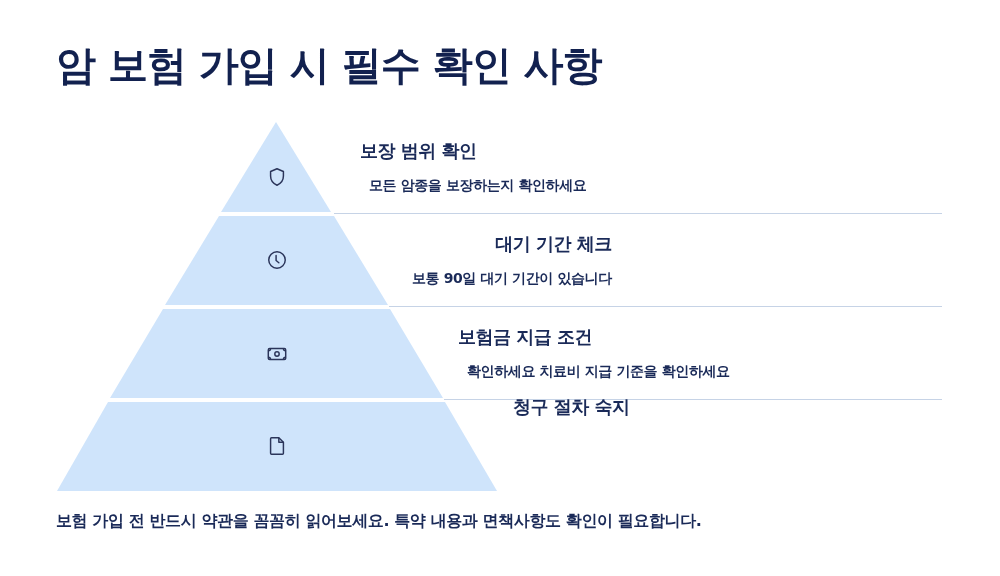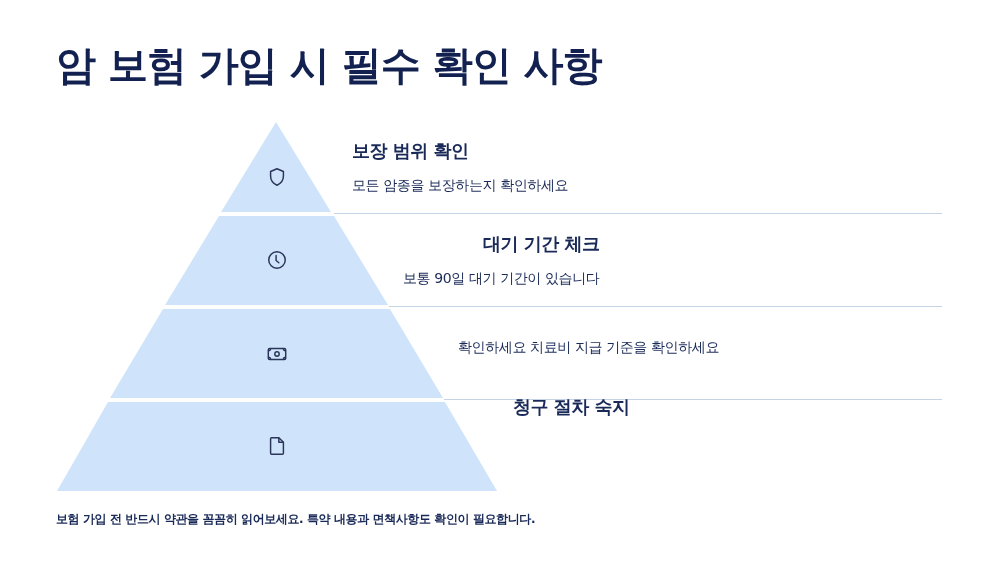--- a/index.html
+++ b/index.html
@@ -8,24 +8,24 @@
     font-family: "DejaVu Sans", "Liberation Sans", sans-serif; color: #152454;
   }
   .title {
     position: absolute; left: 56px; top: 38px; font-size: 40px; font-weight: bold;
     color: #12214f; letter-spacing: -1px; margin: 0; white-space: nowrap;
   }
   svg.pyramid { position: absolute; left: 0; top: 0; }
   .divider { position: absolute; height: 1px; background: #c6d3e6; }
   .step { position: absolute; }
   .step-title { font-size: 18px; font-weight: bold; color: #1a2a58; letter-spacing: -0.5px; white-space: nowrap; }
-  .step-desc { font-size: 14px; font-weight: normal; color: #1a2a58; margin-top: 14px; letter-spacing: -0.4px; white-space: nowrap; }
+  .step-desc { font-size: 14px; font-weight: bold; color: #1a2a58; margin-top: 14px; letter-spacing: -0.4px; white-space: nowrap; margin-left: 9px; }
   .icon { position: absolute; width: 22px; height: 22px; }
   .footer {
-    position: absolute; left: 56px; top: 511px; font-size: 12px; font-weight: bold;
+    position: absolute; left: 56px; top: 511px; font-size: 16px; font-weight: bold;
     color: #1a2a58; letter-spacing: -0.4px; white-space: nowrap;
   }
 </style>
 </head>
 <body>
 
 <h1 class="title">암 보험 가입 시 필수 확인 사항</h1>
 
 <svg class="pyramid" width="1000" height="576">
 
@@ -49,28 +49,29 @@
 <svg class="icon" style="left:266px; top:343px;" viewBox="0 0 24 24" fill="none" stroke="#2b355a" stroke-width="1.6">
   <rect x="2.5" y="6" width="19" height="12" rx="1.5"></rect>
   <circle cx="12" cy="12" r="2.4"></circle>
   <path d="M2.5 8.5 A2.5 2.5 0 0 0 5 6 M19 6 A2.5 2.5 0 0 0 21.5 8.5 M21.5 15.5 A2.5 2.5 0 0 0 19 18 M5 18 A2.5 2.5 0 0 0 2.5 15.5"></path>
 </svg>
 <svg class="icon" style="left:266px; top:435px;" viewBox="0 0 24 24" fill="none" stroke="#2b355a" stroke-width="1.6" stroke-linejoin="round">
   <path d="M6 3 H14 L19 8 V20 A1 1 0 0 1 18 21 H6 A1 1 0 0 1 5 20 V4 A1 1 0 0 1 6 3 Z"></path>
   <path d="M14 3 V8 H19"></path>
 </svg>
 
-<div class="step" style="left:352px; top:139px;">
+<div class="step" style="left:360px; top:139px;">
   <div class="step-title">보장 범위 확인</div>
   <div class="step-desc">모든 암종을 보장하는지 확인하세요</div>
 </div>
 <div class="step" style="left:403px; top:232px;text-align:right;">
   <div class="step-title">대기 기간 체크</div>
   <div class="step-desc">보통 90일 대기 기간이 있습니다</div>
 </div>
 <div class="step" style="left:458px; top:325px;">
+  <div class="step-title">보험금 지급 조건</div>
   <div class="step-desc">확인하세요 치료비 지급 기준을 확인하세요</div>
 </div>
 <div class="step" style="left:513px; top:395px;">
   <div class="step-title">청구 절차 숙지</div>
 </div>
 
 <div class="footer">보험 가입 전 반드시 약관을 꼼꼼히 읽어보세요. 특약 내용과 면책사항도 확인이 필요합니다.</div>
 
 </body></html>

